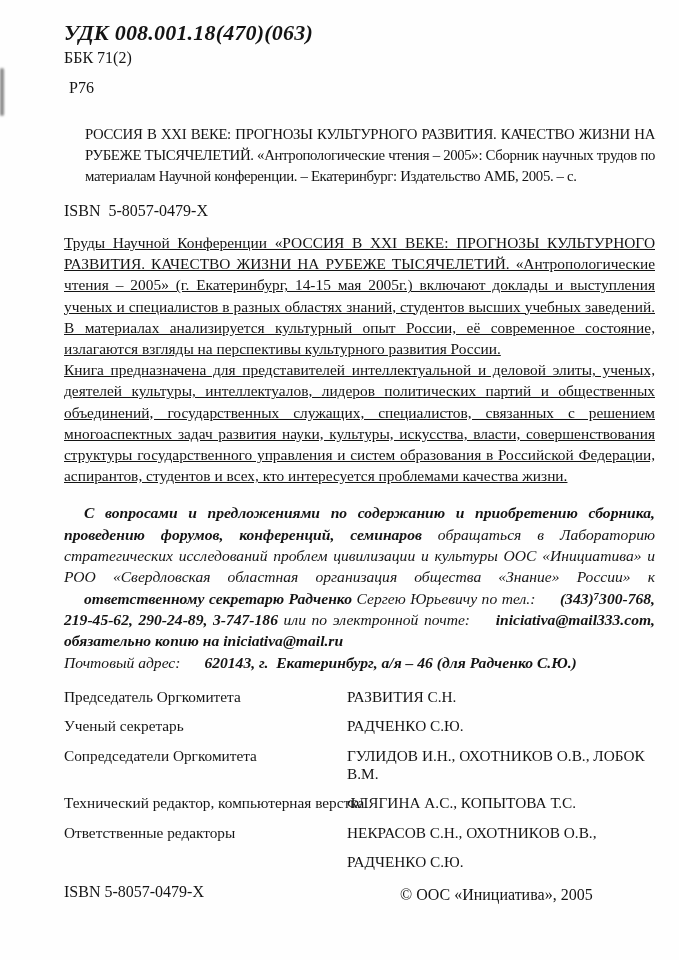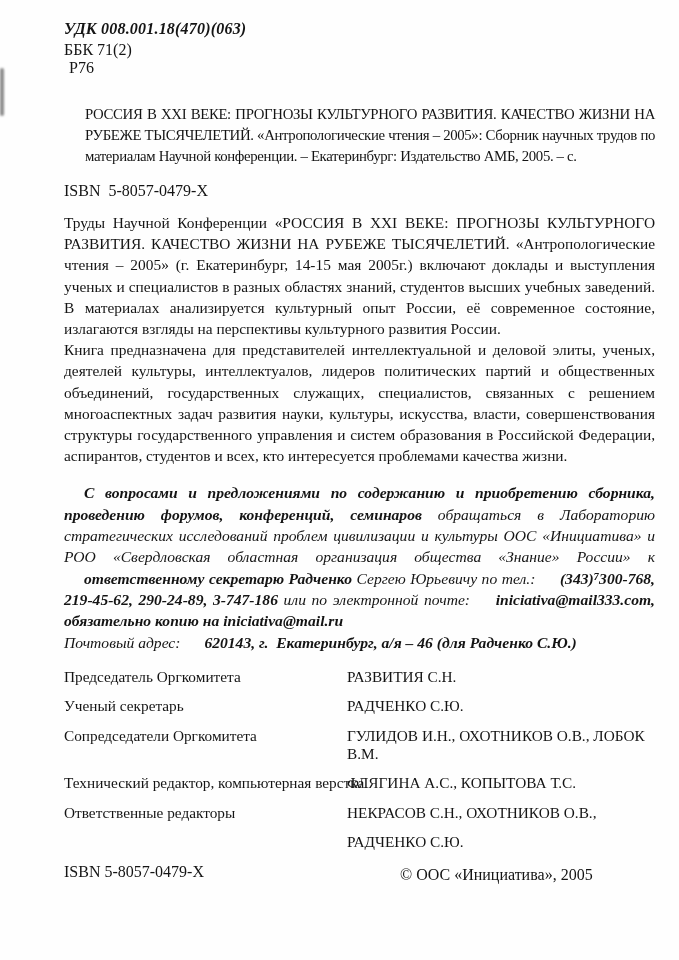--- a/index.html
+++ b/index.html
@@ -21,34 +21,35 @@
   
   .edge-artifact {
     position: absolute; left: 0; top: 68px;
     width: 4px; height: 48px;
     background: rgba(45,45,45,.55);
     filter: blur(1px);
     border-radius: 2px;
   }
   .udk {
     font-weight: bold; font-style: italic;
-    font-size: 16px; letter-spacing: .2px; font-family: Liberation Serif, serif;
+    font-size: 22px; letter-spacing: .2px; font-family: Liberation Serif, serif;
   }
   .bbk { margin-top: 3px; font-size: 16px; }
-  .pcode { margin-top: 0; padding-left: 5px; font-size: 16px; }
+  .pcode { margin-top: 12px; padding-left: 5px; font-size: 16px; }
   .title-block {
     margin-top: 27px;
     font-size: 14.8px; line-height: 21px;
     text-align: justify; letter-spacing: -0.35px; margin-left: 21px;
   }
   .isbn-top { margin-top: 15px; font-size: 16px; }
   .annotation p {
     margin: 0;
     font-size: 15.4px; line-height: 21.2px;
     text-align: justify;
+    text-decoration: underline;
   }
   .annotation { margin-top: 12px; }
   .contact-block { margin-top: 16px; }
   .contact, .address {
     margin: 0;
     font-style: italic;
     font-size: 15.6px; line-height: 21.3px;
     text-align: justify;
   }
   .b { font-weight: 700; margin-left: 20px; }

